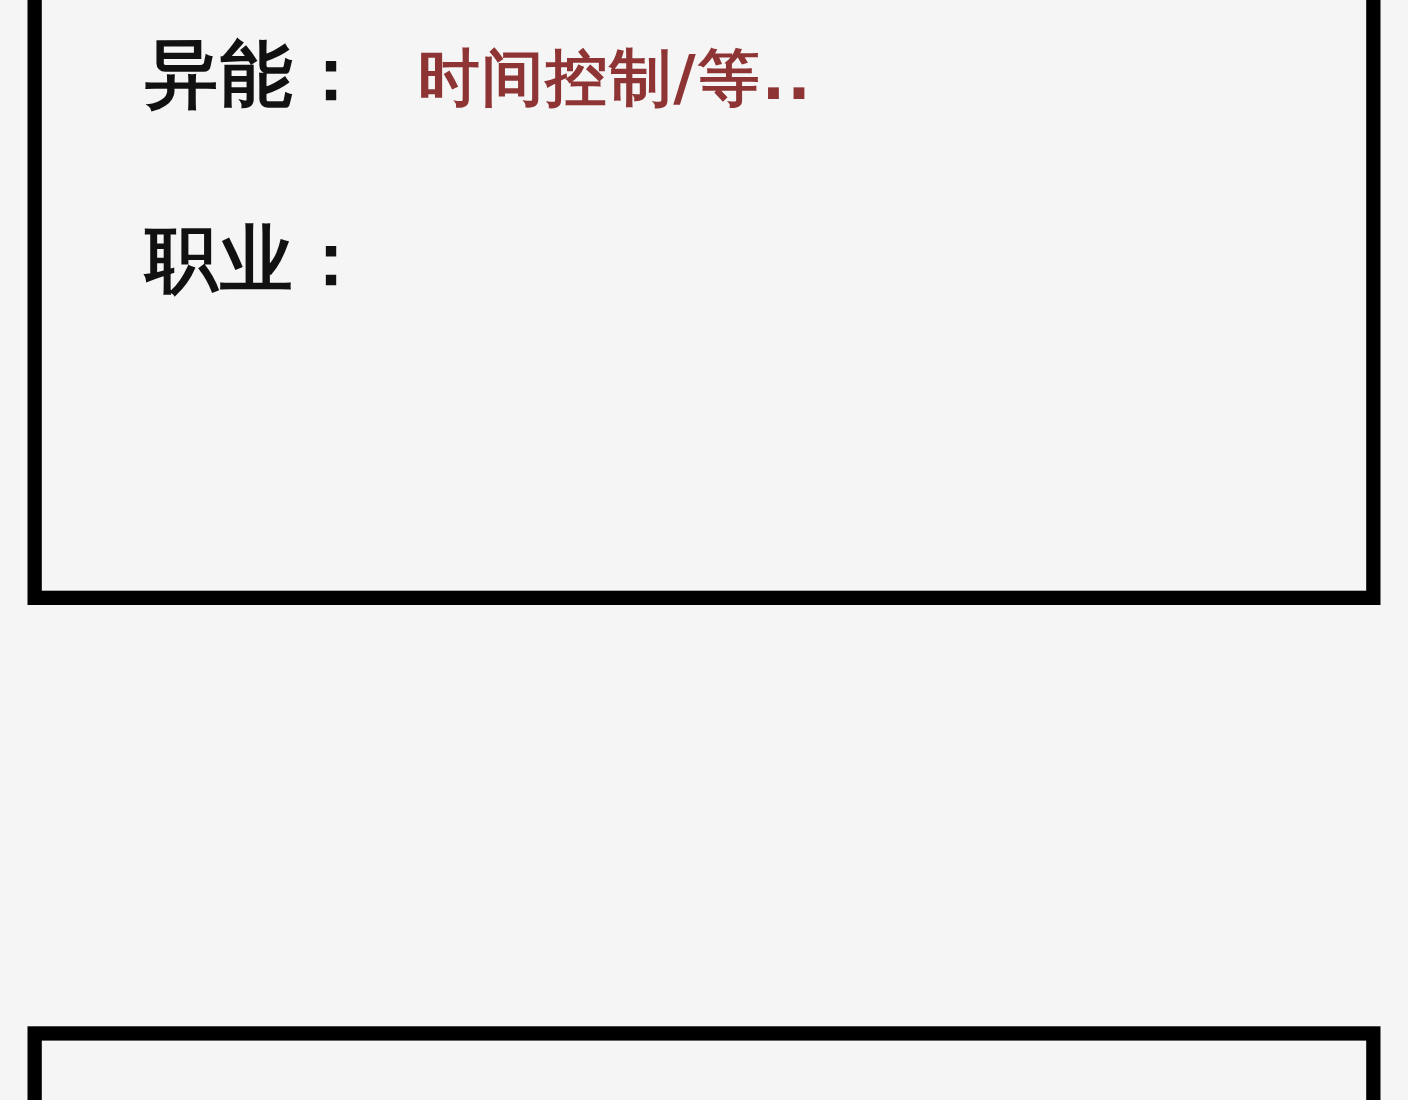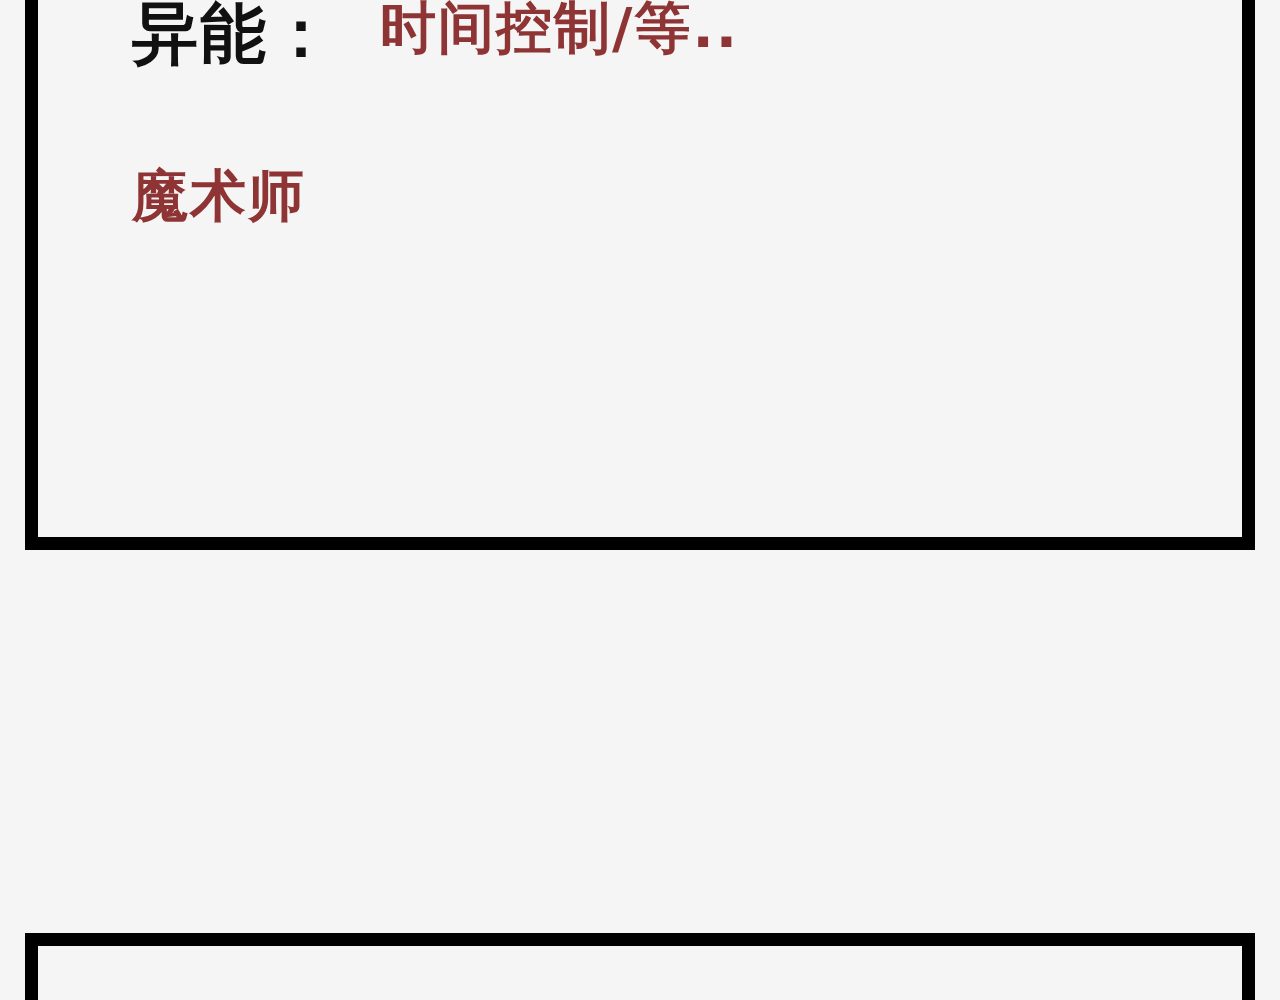--- a/index.html
+++ b/index.html
@@ -29,21 +29,21 @@
     .panel-bottom {
       left: 25px;
       top: 933px;
       width: 1230px;
       height: 120px;
     }
     .row {
       position: absolute;
       left: 132px;
       display: flex;
-      align-items: flex-start;
+      align-items: flex-end;
       white-space: nowrap;
     }
     .row-ability { top: 0px; height: 100px; }
     .row-job { top: 168px; height: 100px; }
     .label {
       color: #111;
       font-family: "DejaVu Serif", "Liberation Serif", serif;
       font-size: 66px;
       font-weight: bold;
       letter-spacing: 2px;
@@ -63,16 +63,16 @@
 <body>
 
 <div class="panel panel-top"></div>
 
 <div class="row row-ability">
   <span class="label">异能：</span>
   <span class="value">时间控制/等..</span>
 </div>
 
 <div class="row row-job">
-  <span class="value">魔术师</span>
+  <span class="label">职业：</span>
 </div>
 
 <div class="panel panel-bottom"></div>
 
 </body></html>

